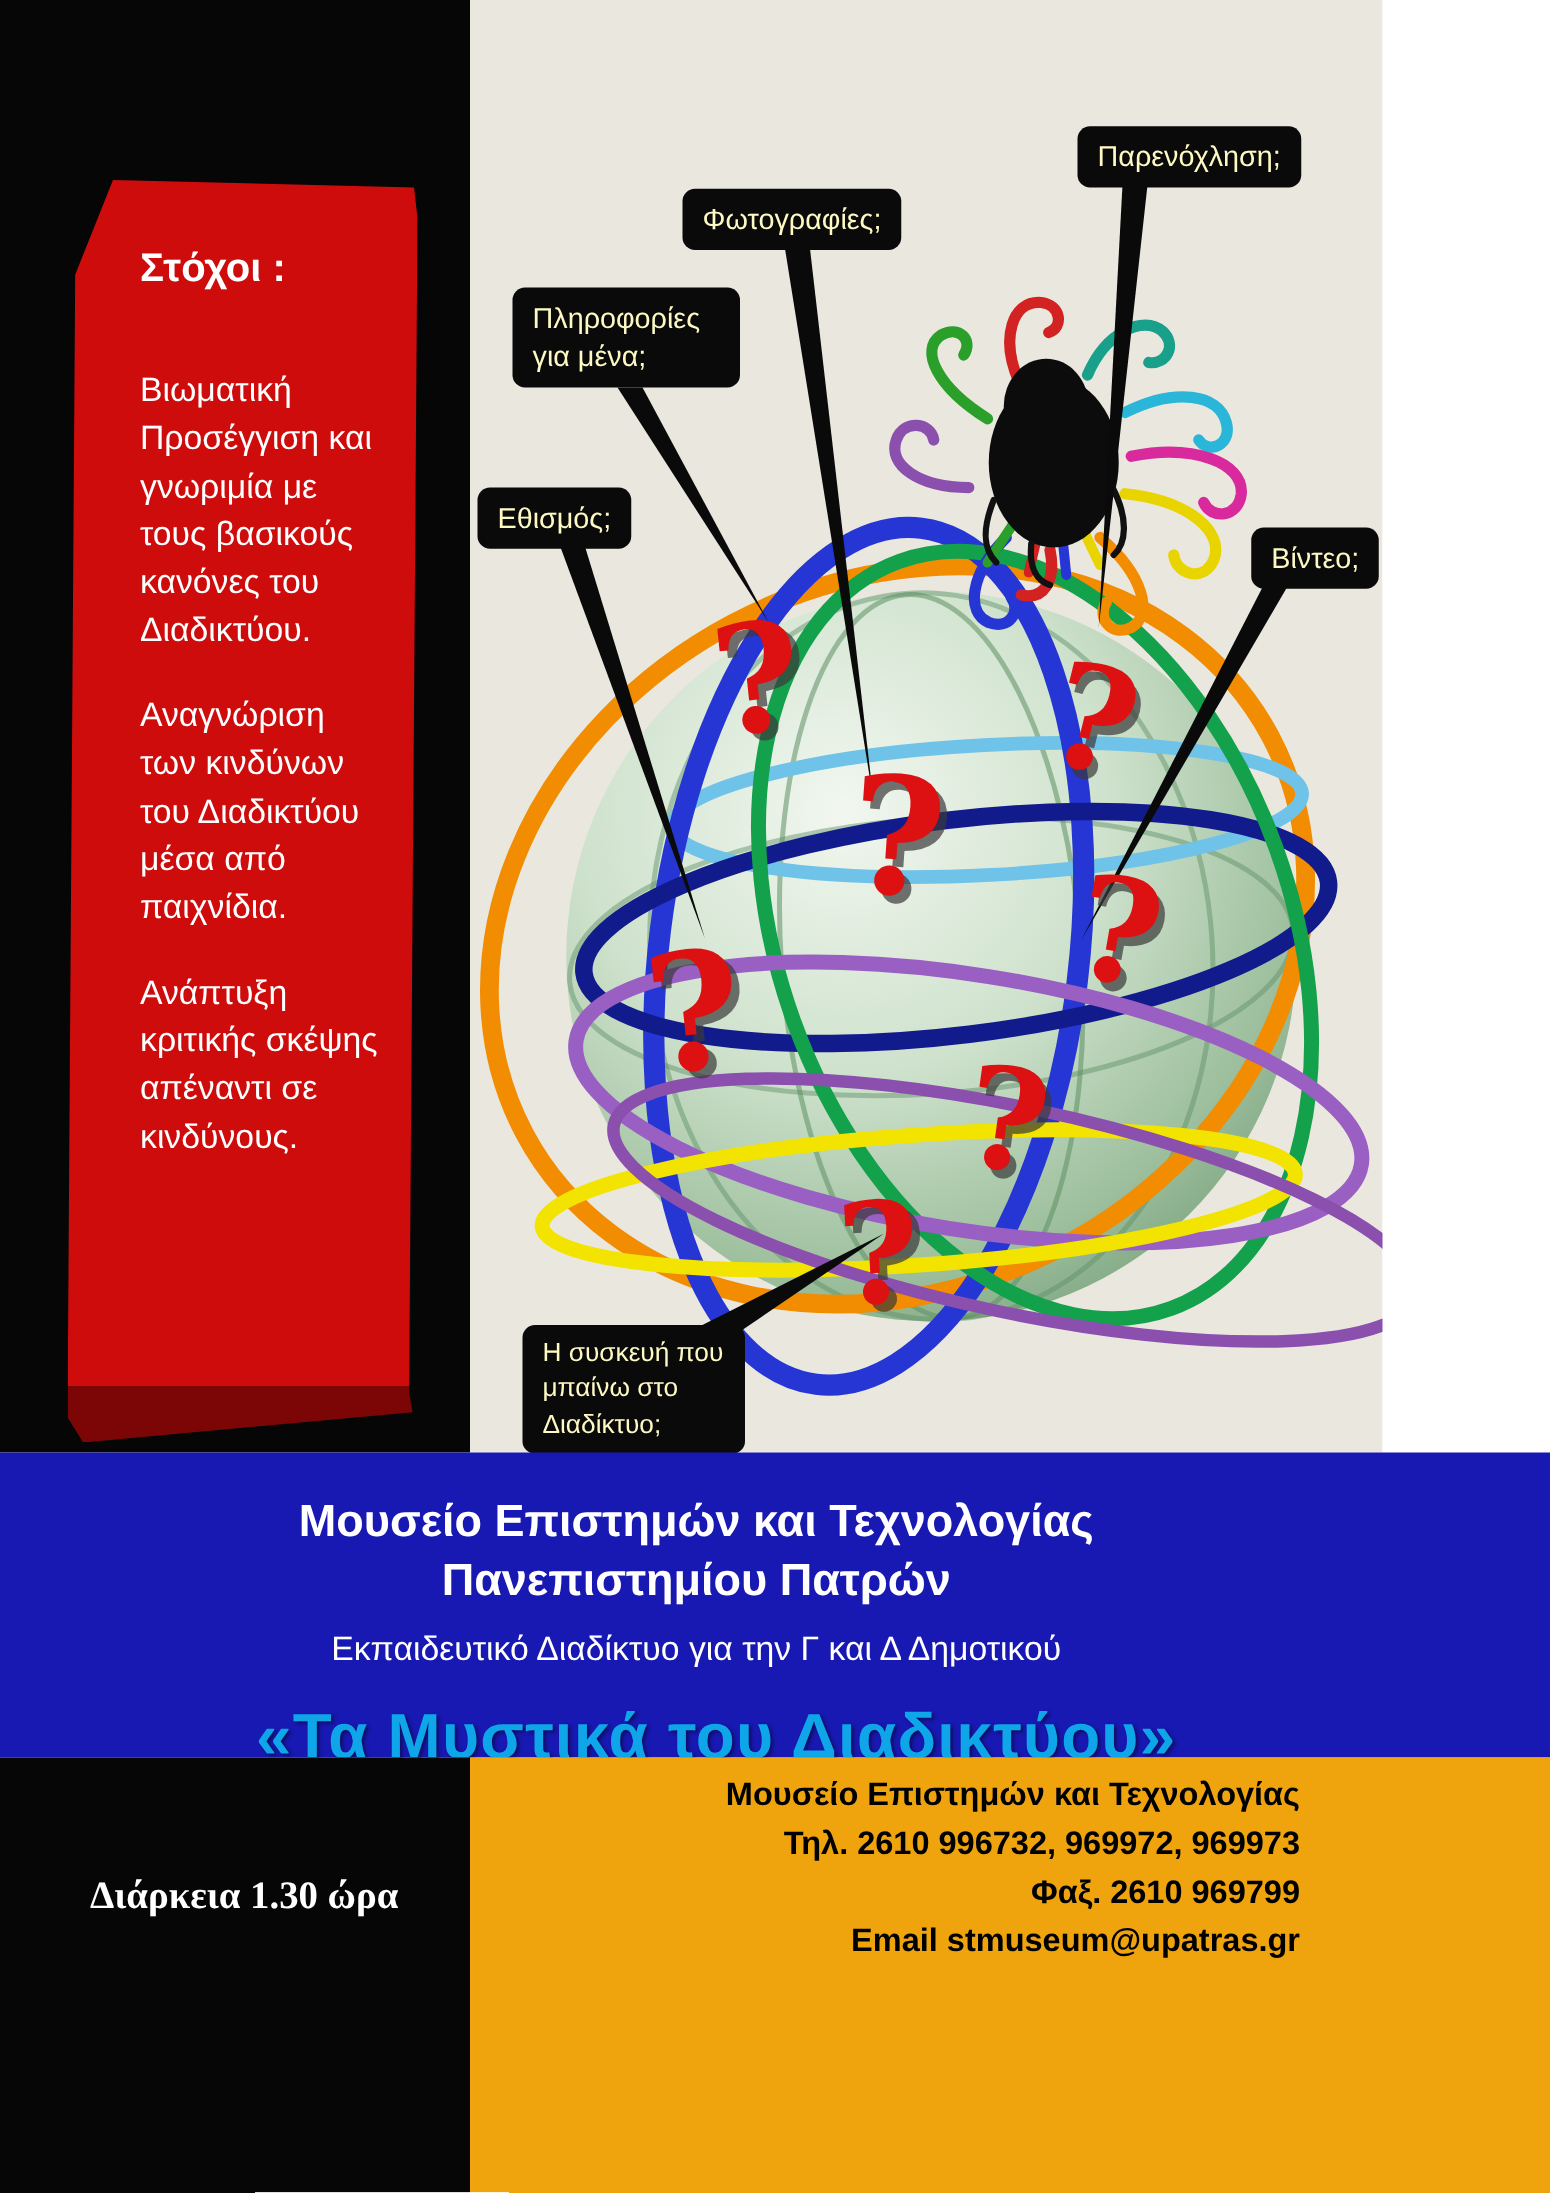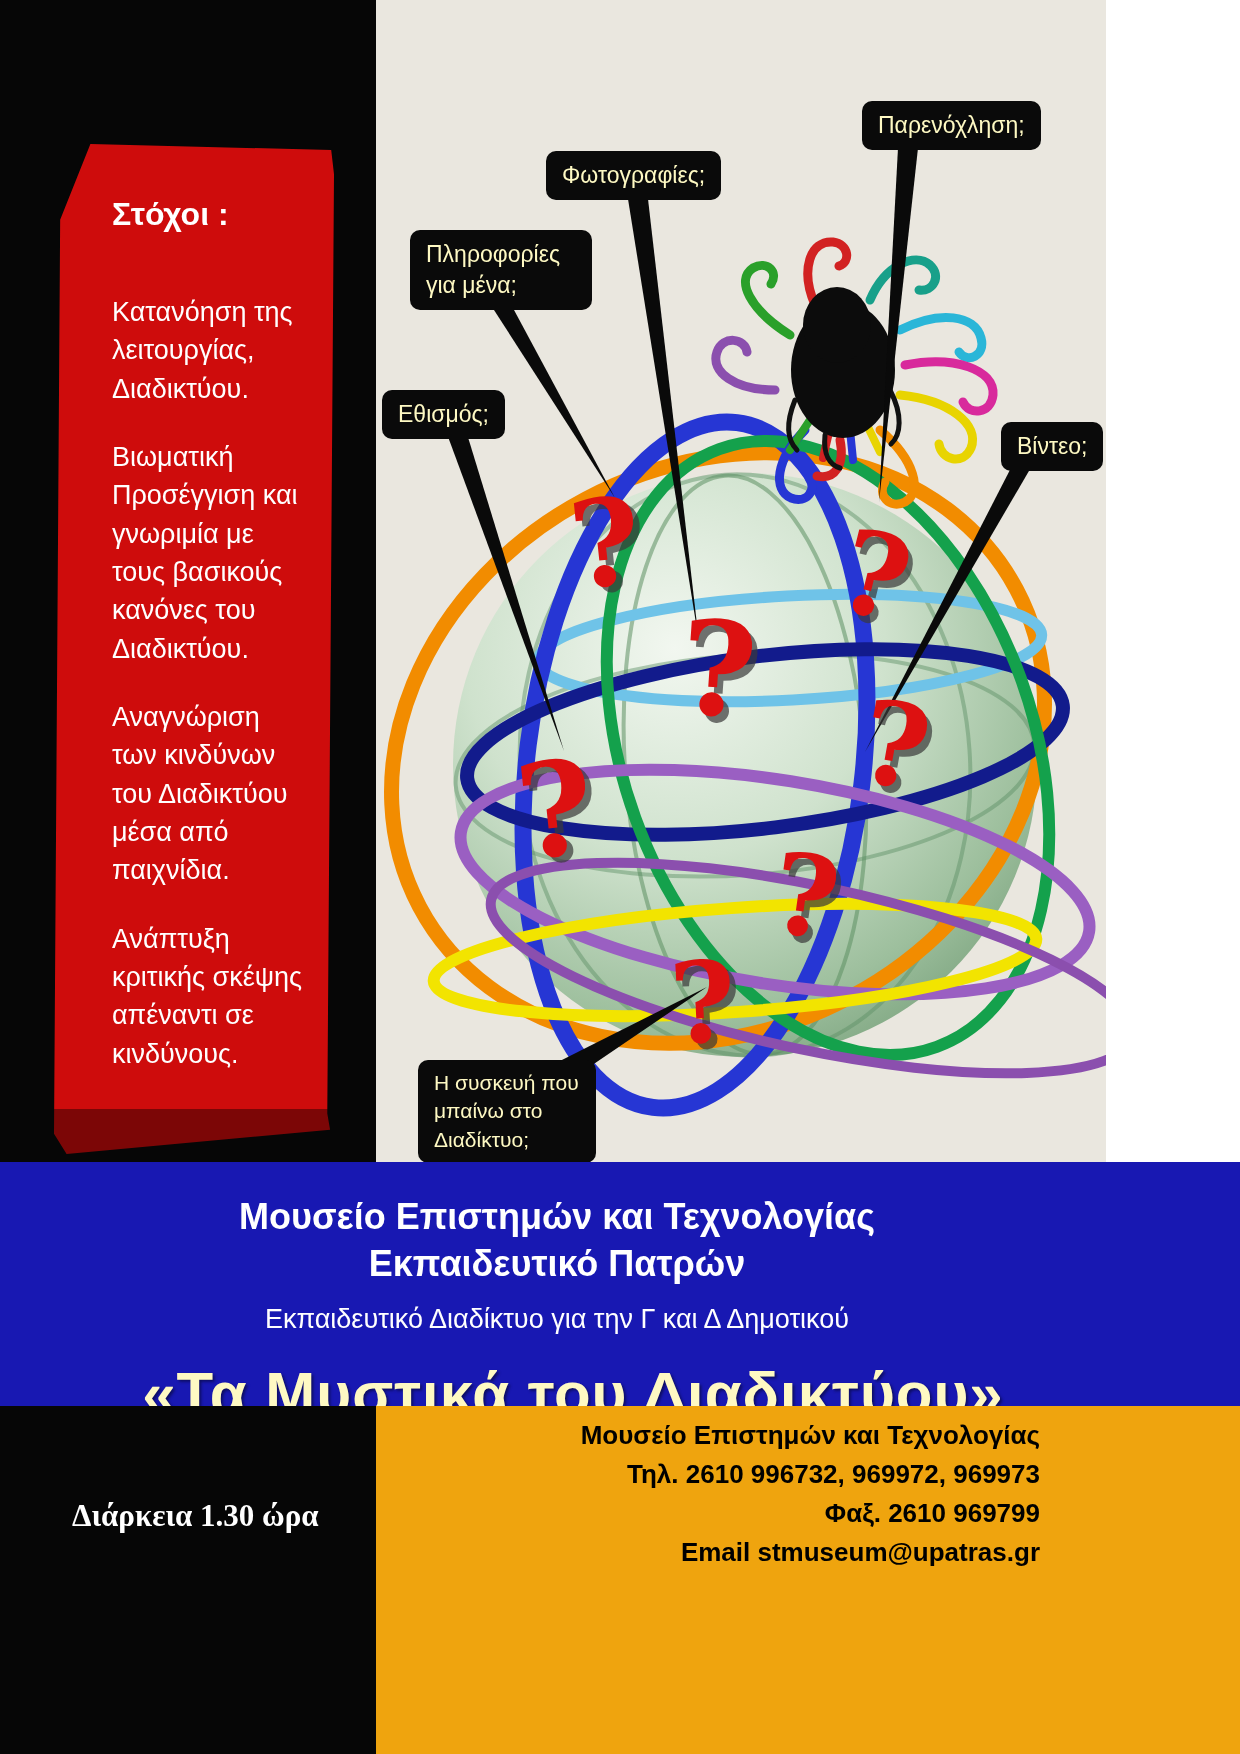--- a/index.html
+++ b/index.html
@@ -29,21 +29,21 @@
   .bubble.b3{left:410px;top:230px;width:150px;}
   .bubble.b4{left:382px;top:390px;}
   .bubble.b5{left:1001px;top:422px;}
   .bubble.b6{left:418px;top:1060px;width:146px;font-size:21px;}
 
   
   .blue-band{position:absolute;left:0;top:1162px;width:1240px;height:244px;background:#1818b2;color:#ffffff;}
   .blue-inner{width:1114px;text-align:center;padding-top:32px;}
   .bb-bold{font-size:36px;font-weight:bold;line-height:1.3;}
   .bb-sub{font-size:27px;margin-top:16px;}
-  .bb-title{font-size:60px;font-weight:bold;color:#fef9c3;margin-top:24px;
+  .bb-title{font-size:51px;font-weight:bold;color:#0ea5e9;margin-top:24px;
             text-shadow:2px 2px 3px rgba(0,0,0,0.45);letter-spacing:1px;padding-left:32px;}
 
   
   .footer{position:absolute;left:0;top:1406px;width:1240px;height:348px;}
   .footer-left{position:absolute;left:0;top:0;width:376px;height:348px;background:#060606;color:#ffffff;font-family:Liberation Serif, serif;}
   .duration{position:absolute;left:72px;top:92px;font-size:31px;font-weight:bold;white-space:nowrap;}
   .footer-right{position:absolute;left:376px;top:0;width:864px;height:348px;background:#efa40e;}
   .contact{position:absolute;right:200px;top:10px;text-align:right;color:#000000;
            font-weight:bold;font-size:26px;line-height:1.5;}
 </style>
@@ -149,38 +149,37 @@
         </g>
         <g transform="translate(705,1042) rotate(-3)">
           <text x="6" y="6" font-size="112" fill="#3a3a3a" opacity="0.7">?</text>
           <text x="0" y="0" font-size="112" fill="#dd1111">?</text>
         </g>
       </g>
     </svg>
 
     <div class="red-panel">
       <h2>Στόχοι :</h2>
-      <p>Κατανόηση της λειτουργίας, Διαδικτύου.</p>
       <p>Βιωματική Προσέγγιση και γνωριμία με τους βασικούς κανόνες του Διαδικτύου.</p>
       <p>Αναγνώριση των  κινδύνων του Διαδικτύου μέσα από παιχνίδια.</p>
       <p>Ανάπτυξη κριτικής σκέψης απέναντι σε κινδύνους.</p>
     </div>
 
     <div class="bubble b1">Παρενόχληση;</div>
     <div class="bubble b2">Φωτογραφίες;</div>
     <div class="bubble b3">Πληροφορίες για μένα;</div>
     <div class="bubble b4">Εθισμός;</div>
     <div class="bubble b5">Βίντεο;</div>
     <div class="bubble b6">Η συσκευή που μπαίνω  στο Διαδίκτυο;</div>
   </div>
 
   <div class="blue-band">
     <div class="blue-inner">
       <div class="bb-bold">Μουσείο  Επιστημών και Τεχνολογίας</div>
-      <div class="bb-bold">Εκπαιδευτικό Πατρών</div>
+      <div class="bb-bold">Πανεπιστημίου Πατρών</div>
       <div class="bb-sub">Εκπαιδευτικό Διαδίκτυο για την Γ και Δ Δημοτικού</div>
       <div class="bb-title">«Τα Μυστικά του Διαδικτύου»</div>
     </div>
   </div>
 
   <div class="footer">
     <div class="footer-left">
       <div class="duration">Διάρκεια  1.30 ώρα</div>
     </div>
     <div class="footer-right">

